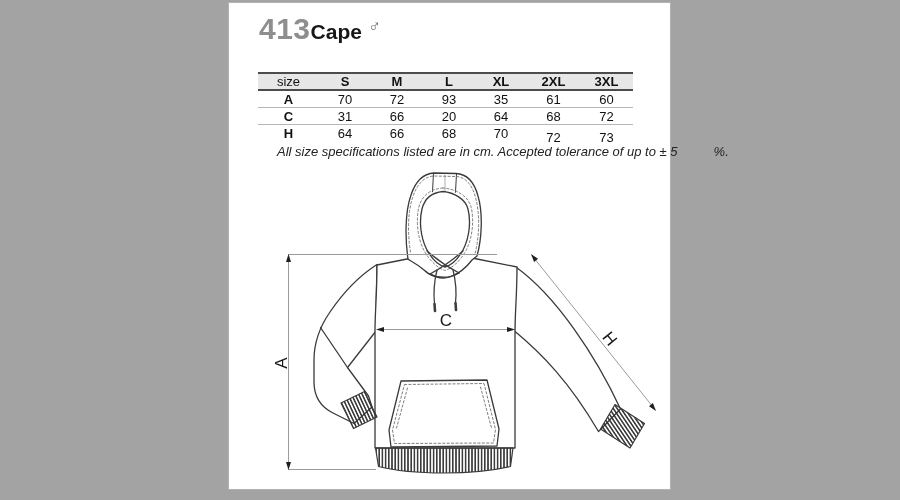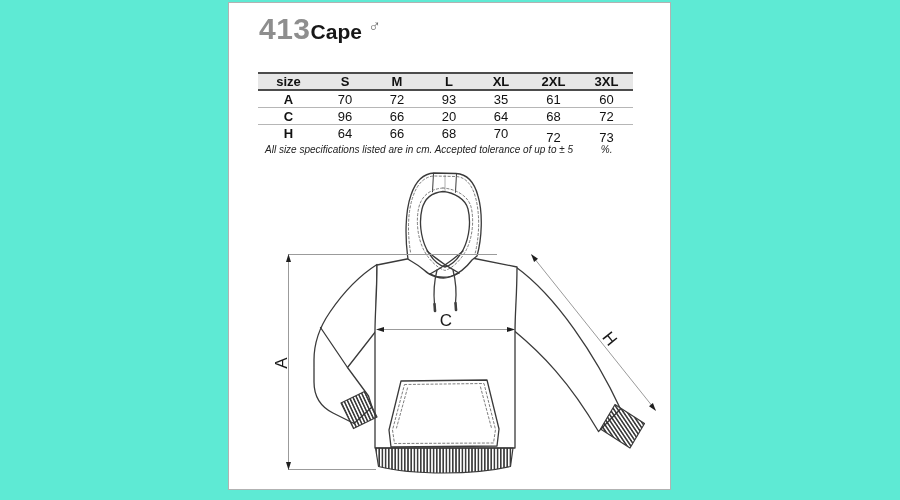--- a/index.html
+++ b/index.html
@@ -1,34 +1,34 @@
 <!DOCTYPE html>
 <html><head>
 <meta charset="utf-8">
 <style>
   html,body{margin:0;padding:0;background:#ffffff;}
-  #app{position:relative;width:900px;height:500px;background:#5eead4;overflow:hidden;
+  #app{position:relative;width:900px;height:500px;background:#a3a3a3;overflow:hidden;
        font-family:"Liberation Sans","DejaVu Sans",sans-serif;color:#1a1a1a;}
   .page{position:absolute;left:228px;top:2px;width:443px;height:488px;
         border:1px solid #b2b2b2;background:#ffffff;box-sizing:border-box;}
   .title{position:absolute;left:30px;top:11px;display:flex;align-items:baseline;white-space:nowrap;}
   .code{font-size:30px;font-weight:bold;color:#8e8e8e;letter-spacing:.5px;line-height:1;}
   .name{font-size:21px;font-weight:bold;color:#171717;margin-left:0;line-height:1;}
   .gender{font-size:17px;color:#6a6a6a;margin-left:6px;position:relative;top:-7px;line-height:1;}
   .section{position:absolute;left:30px;top:49px;font-size:12.5px;color:#141414;letter-spacing:.2px;}
   table.spec{position:absolute;left:29px;top:69px;width:375px;border-collapse:collapse;
              table-layout:fixed;font-size:13px;color:#111;}
   table.spec th{background:#e7e7e7;border-top:2px solid #4c4c4c;border-bottom:2px solid #4c4c4c;
                 font-weight:bold;height:15px;text-align:center;padding:0;}
-  table.spec th.size-col{font-weight:bold;}
+  table.spec th.size-col{font-weight:normal;}
   table.spec td{text-align:center;height:16px;padding:0;border-bottom:1px solid #b6b6b6;}
   table.spec tr.last td{border-bottom:none;}
   table.spec td.rowlab{font-weight:bold;}
   table.spec td.low{transform:translateY(3.5px);}
-  .footnote{position:absolute;left:36px;top:141px;font-size:10px;font-style:italic;
+  .footnote{position:absolute;left:48px;top:141px;font-size:13px;font-style:italic;
             color:#222;white-space:pre;}
   svg text{font-family:"Liberation Sans","DejaVu Sans",sans-serif;}
 </style>
 </head>
 <body>
 
 <div id="app">
   <div class="page">
 
     <div class="title">
@@ -64,21 +64,21 @@
           <td class="rowlab">A</td>
           <td>70</td>
           <td>72</td>
           <td>93</td>
           <td>35</td>
           <td>61</td>
           <td>60</td>
         </tr>
         <tr>
           <td class="rowlab">C</td>
-          <td>96</td>
+          <td>31</td>
           <td>66</td>
           <td>20</td>
           <td>64</td>
           <td>68</td>
           <td>72</td>
         </tr>
         <tr class="last">
           <td class="rowlab">H</td>
           <td>64</td>
           <td>66</td>

